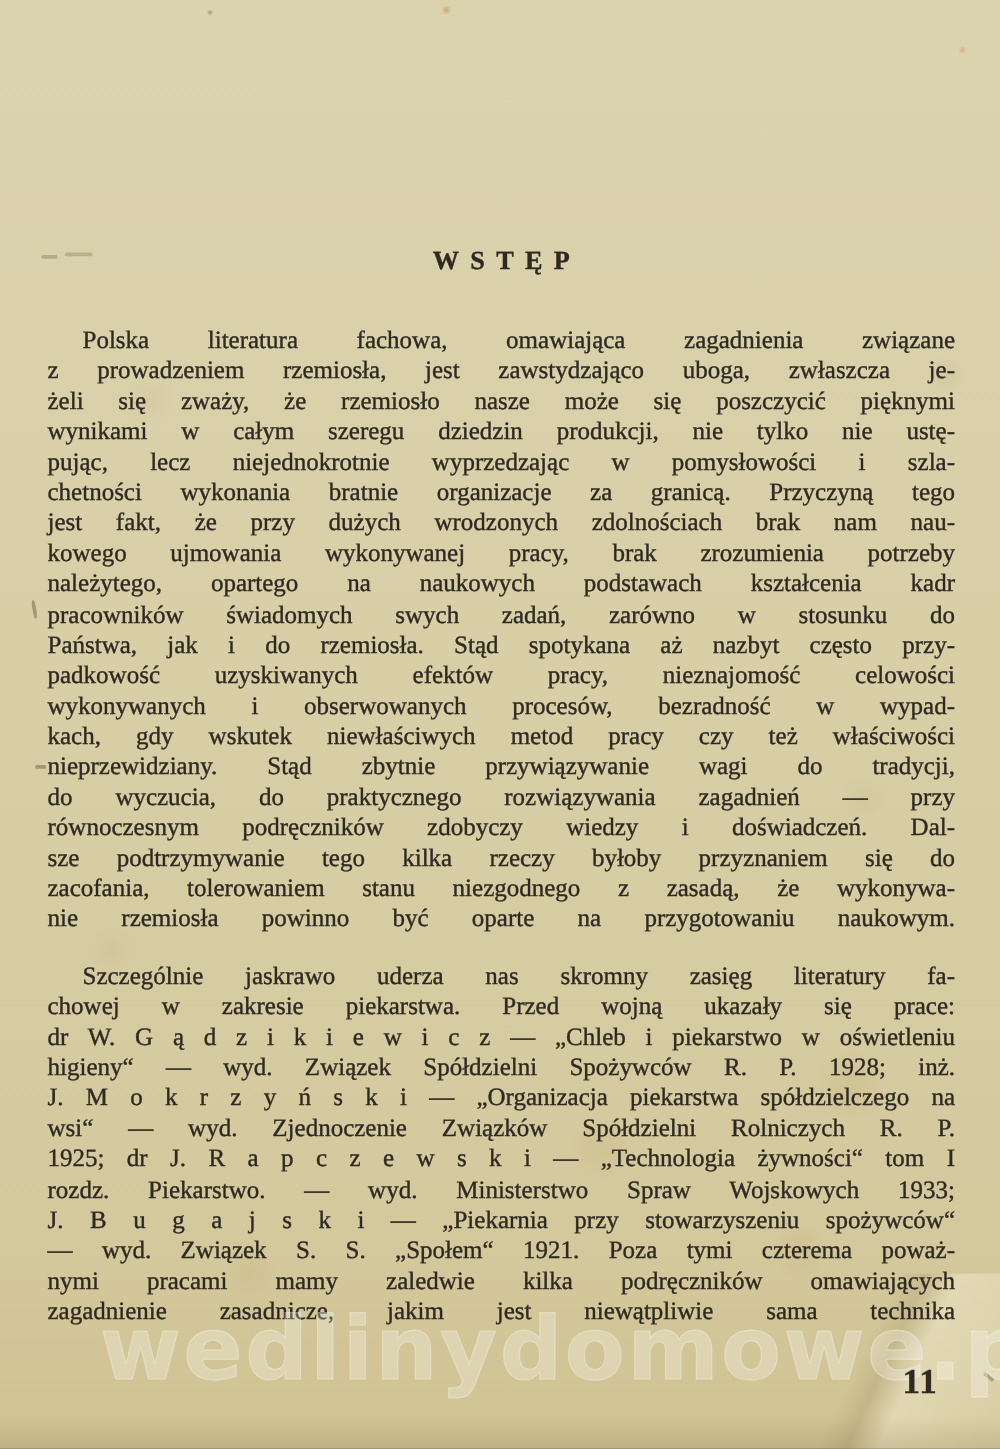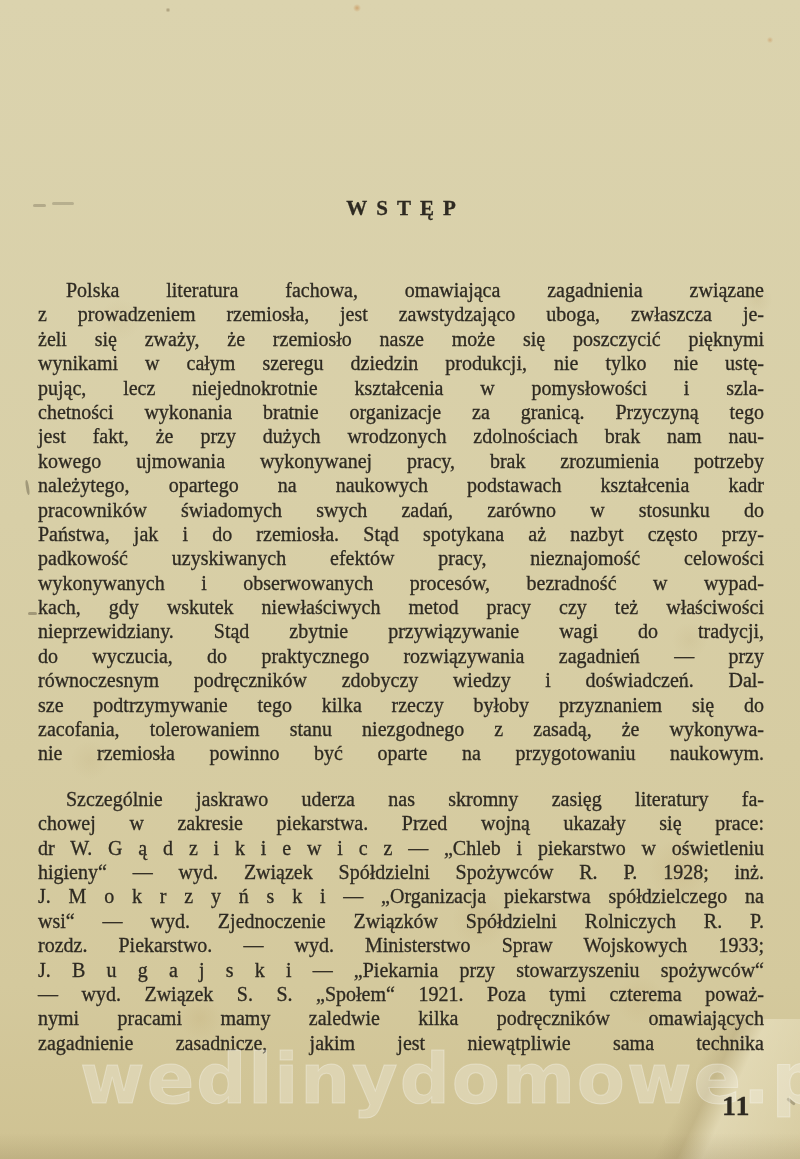--- a/index.html
+++ b/index.html
@@ -28,21 +28,21 @@
     background:linear-gradient(180deg, rgba(120,100,60,0) 0%, rgba(120,100,60,0.18) 100%);}
   .edge-corner{position:absolute;right:0;bottom:0;width:260px;height:140px;
     background:linear-gradient(115deg, rgba(235,228,198,0) 55%, rgba(120,100,60,0.14) 62%, rgba(238,231,202,0.55) 70%, rgba(230,221,188,0.35) 100%);}
   .textcol{position:absolute;left:38px;top:196px;width:726px;}
   .heading{
     margin:0;text-align:center;font-size:21px;font-weight:bold;
     letter-spacing:9px;padding-left:9px;line-height:24px;
     -webkit-text-stroke:0.3px #2e2a22;
   }
   .para{margin:0;padding:0;}
-  .para-1{margin-top:58px;}
+  .para-1{margin-top:40px;}
   .para-2{margin-top:21px;}
   .line{
     line-height:24.4px;height:24.4px;font-size:20px;
     text-align:justify;text-align-last:justify;
     white-space:normal;
     -webkit-text-stroke:0.3px #2e2a22;
   }
   .line.first{text-indent:28px;}
   .watermark{
     position:absolute;left:80px;top:1038px;width:720px;
@@ -80,21 +80,21 @@
   <div class="smudge d"></div>
   <div class="smudge e"></div>
 
   <div class="textcol">
     <h1 class="heading">WSTĘP</h1>
     <div class="para para-1">
         <div class="line first">Polska literatura fachowa, omawiająca zagadnienia związane</div>
         <div class="line">z prowadzeniem rzemiosła, jest zawstydzająco uboga, zwłaszcza je-</div>
         <div class="line">żeli się zważy, że rzemiosło nasze może się poszczycić pięknymi</div>
         <div class="line">wynikami w całym szeregu dziedzin produkcji, nie tylko nie ustę-</div>
-        <div class="line">pując, lecz niejednokrotnie kształcenia w pomysłowości i szla-</div>
+        <div class="line">pując, lecz niejednokrotnie wyprzedzając w pomysłowości i szla-</div>
         <div class="line">chetności wykonania bratnie organizacje za granicą. Przyczyną tego</div>
         <div class="line">jest fakt, że przy dużych wrodzonych zdolnościach brak nam nau-</div>
         <div class="line">kowego ujmowania wykonywanej pracy, brak zrozumienia potrzeby</div>
         <div class="line">należytego, opartego na naukowych podstawach kształcenia kadr</div>
         <div class="line">pracowników świadomych swych zadań, zarówno w stosunku do</div>
         <div class="line">Państwa, jak i do rzemiosła. Stąd spotykana aż nazbyt często przy-</div>
         <div class="line">padkowość uzyskiwanych efektów pracy, nieznajomość celowości</div>
         <div class="line">wykonywanych i obserwowanych procesów, bezradność w wypad-</div>
         <div class="line">kach, gdy wskutek niewłaściwych metod pracy czy też właściwości</div>
         <div class="line">nieprzewidziany. Stąd zbytnie przywiązywanie wagi do tradycji,</div>
@@ -104,20 +104,21 @@
         <div class="line">zacofania, tolerowaniem stanu niezgodnego z zasadą, że wykonywa-</div>
         <div class="line">nie rzemiosła powinno być oparte na przygotowaniu naukowym.</div>
       </div>
     <div class="para para-2">
         <div class="line first">Szczególnie jaskrawo uderza nas skromny zasięg literatury fa-</div>
         <div class="line">chowej w zakresie piekarstwa. Przed wojną ukazały się prace:</div>
         <div class="line">dr W. G ą d z i k i e w i c z — „Chleb i piekarstwo w oświetleniu</div>
         <div class="line">higieny“ — wyd. Związek Spółdzielni Spożywców R. P. 1928; inż.</div>
         <div class="line">J. M o k r z y ń s k i — „Organizacja piekarstwa spółdzielczego na</div>
         <div class="line">wsi“ — wyd. Zjednoczenie Związków Spółdzielni Rolniczych R. P.</div>
+        <div class="line">1925; dr J. R a p c z e w s k i — „Technologia żywności“ tom I</div>
         <div class="line">rozdz. Piekarstwo. — wyd. Ministerstwo Spraw Wojskowych 1933;</div>
         <div class="line">J. B u g a j s k i — „Piekarnia przy stowarzyszeniu spożywców“</div>
         <div class="line">— wyd. Związek S. S. „Społem“ 1921. Poza tymi czterema poważ-</div>
         <div class="line">nymi pracami mamy zaledwie kilka podręczników omawiających</div>
         <div class="line">zagadnienie zasadnicze, jakim jest niewątpliwie sama technika</div>
       </div>
   </div>
 
   <div class="watermark">wedlinydomowe.pl</div>
 

